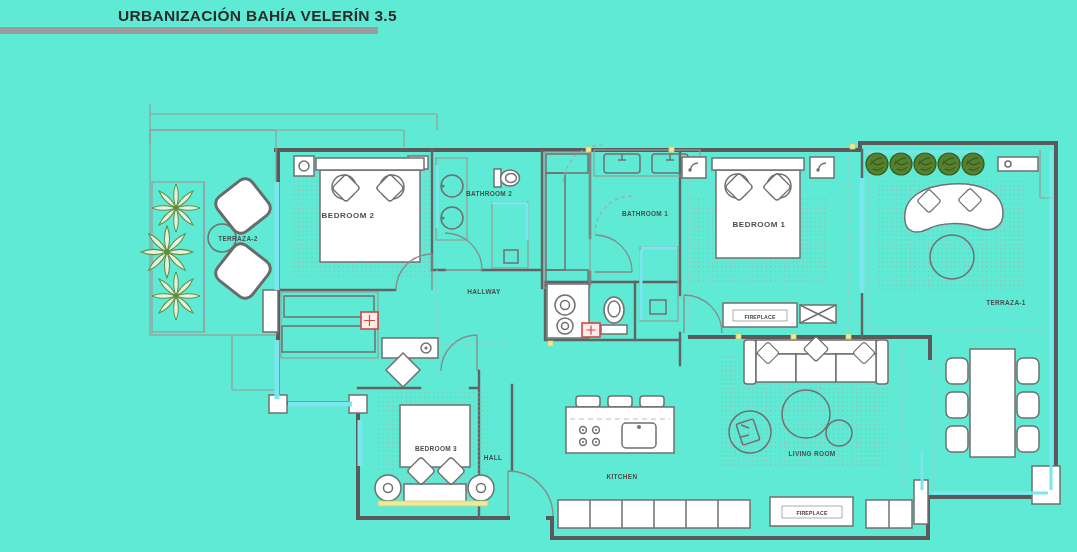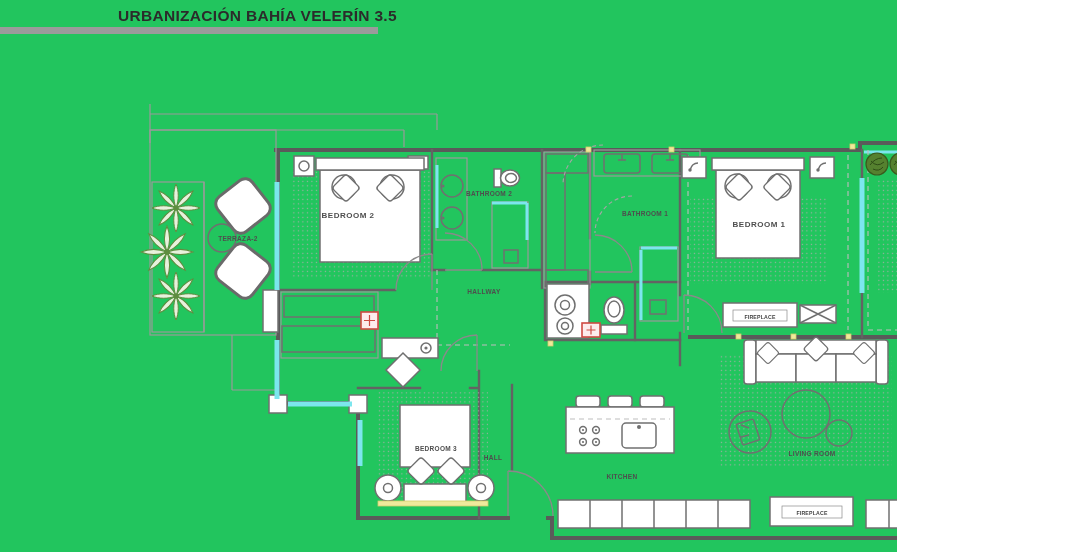--- a/index.html
+++ b/index.html
@@ -1,16 +1,16 @@
 <!DOCTYPE html>
 <html><head>
 <meta charset="utf-8">
 <style>
   html,body{margin:0;padding:0;background:#fff;}
-  .stage{position:relative;width:897px;height:552px;background:#22c55e;overflow:hidden;
+  .stage{position:relative;width:1077px;height:552px;background:#5eead4;overflow:hidden;
          font-family:"Liberation Sans",sans-serif;}
   .title{position:absolute;left:118px;top:7px;font-size:15.5px;font-weight:700;
          color:#2b2b2b;letter-spacing:.3px;white-space:nowrap;}
   .title-bar{position:absolute;left:0;top:27px;width:378px;height:7px;background:#9b9b9b;}
   svg{position:absolute;left:0;top:0;}
   .wall{stroke:#5a5a5a;stroke-width:4;fill:none;stroke-linecap:square;}
   .part{stroke:#636363;stroke-width:2.4;fill:none;stroke-linecap:square;}
   .lite{stroke:#9a9a9a;stroke-width:1.2;fill:none;}
   .furn{stroke:#707070;stroke-width:1.5;fill:#fff;}
   .furnN{stroke:#707070;stroke-width:1.5;fill:none;}

